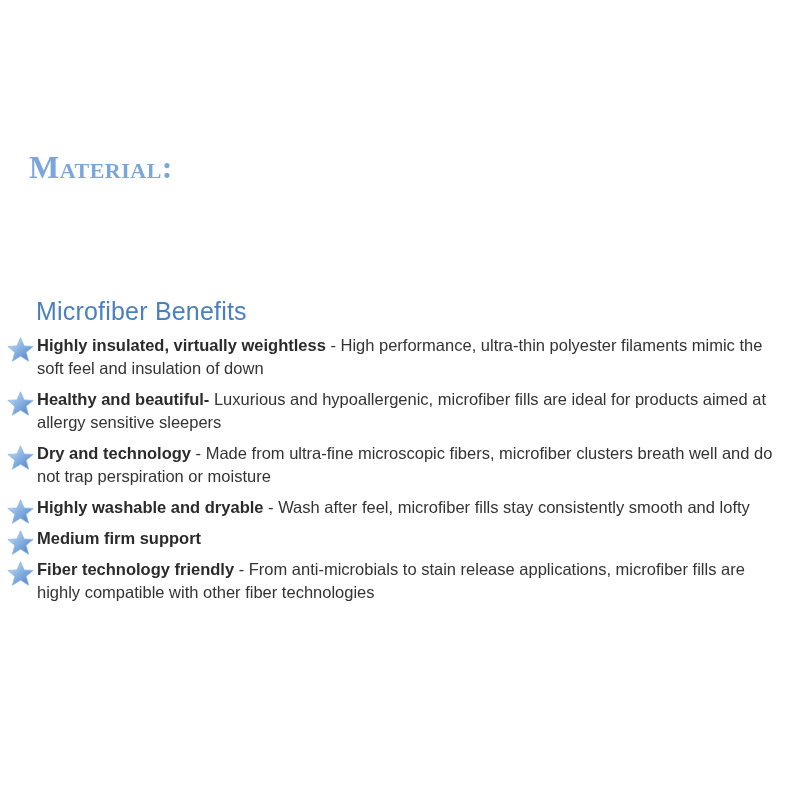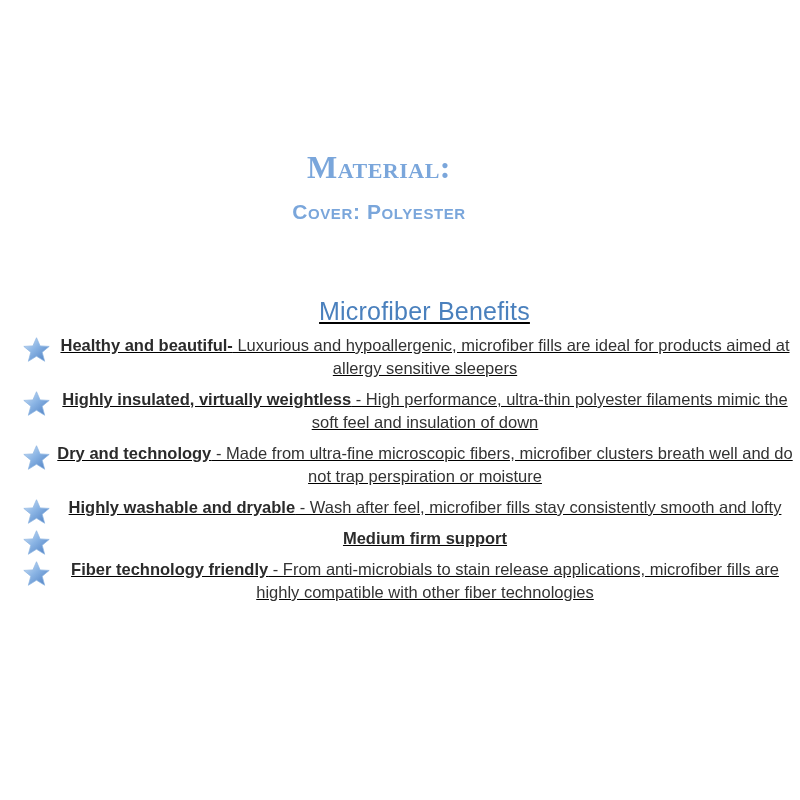--- a/index.html
+++ b/index.html
@@ -12,21 +12,20 @@
     height: 800px;
     overflow: hidden;
     font-family: "Liberation Sans", sans-serif;
     -webkit-font-smoothing: antialiased;
   }
   .page {
     position: relative;
     width: 800px;
     height: 644px;
     background: #ffffff;
-    text-align: center;
   }
 
   
   .material-block {
     position: absolute;
     left: 29px;
     top: 150px;
     width: 700px;
   }
   .material-title {
@@ -48,24 +47,23 @@
     letter-spacing: 0.6px;
     color: #7aa6db;
     line-height: 28px;
     margin: 0;
     white-space: nowrap;
   }
 
   
   .benefits-block {
     position: absolute;
-    left: 22px;
+    left: 6px;
     top: 296px;
     width: 775px;
-    text-decoration: underline;
   }
   .benefits-title {
     font-family: "Liberation Sans", sans-serif;
     font-size: 25px;
     font-weight: 400;
     color: #4a80bd;
     letter-spacing: 0.2px;
     line-height: 30px;
     margin: 0 0 8px 30px;
     white-space: nowrap;
@@ -104,58 +102,57 @@
     color: #333333;
   }
 </style>
 </head>
 <body>
 
 <div class="page">
 
   <section class="material-block">
     <h1 class="material-title">Material:</h1>
-    <p class="material-line">Cover: Polyester</p>
   </section>
 
   <section class="benefits-block">
     <h2 class="benefits-title">Microfiber Benefits</h2>
 
     <ul class="benefit-list">
 
       <li class="benefit-item">
         <span class="star-icon">
           <svg viewBox="0 0 32 32" width="29" height="29" aria-hidden="true">
             <defs>
+              <linearGradient id="stargrad0" x1="0" y1="0" x2="1" y2="1">
+                <stop offset="0%" stop-color="#cfe2f6"></stop>
+                <stop offset="45%" stop-color="#8ab4e4"></stop>
+                <stop offset="100%" stop-color="#4a7cc0"></stop>
+              </linearGradient>
+            </defs>
+            <polygon points="16,3 20,12 30,12.6 22.3,19 25,29 16,23.4 7,29 9.7,19 2,12.6 12,12" fill="url(#stargrad0)" stroke="#8fb6e2" stroke-width="0.8"></polygon>
+          </svg>
+        </span>
+        <span class="benefit-text"><span class="benefit-lead">Highly insulated, virtually weightless</span><span class="benefit-rest"> - High performance, ultra-thin polyester filaments mimic the soft feel and insulation of down</span></span>
+      </li>
+
+      <li class="benefit-item">
+        <span class="star-icon">
+          <svg viewBox="0 0 32 32" width="29" height="29" aria-hidden="true">
+            <defs>
               <linearGradient id="stargrad1" x1="0" y1="0" x2="1" y2="1">
                 <stop offset="0%" stop-color="#cfe2f6"></stop>
                 <stop offset="45%" stop-color="#8ab4e4"></stop>
                 <stop offset="100%" stop-color="#4a7cc0"></stop>
               </linearGradient>
             </defs>
             <polygon points="16,3 20,12 30,12.6 22.3,19 25,29 16,23.4 7,29 9.7,19 2,12.6 12,12" fill="url(#stargrad1)" stroke="#8fb6e2" stroke-width="0.8"></polygon>
           </svg>
         </span>
         <span class="benefit-text"><span class="benefit-lead">Healthy and beautiful-</span><span class="benefit-rest"> Luxurious and hypoallergenic, microfiber fills are ideal for products aimed at allergy sensitive sleepers</span></span>
-      </li>
-
-      <li class="benefit-item">
-        <span class="star-icon">
-          <svg viewBox="0 0 32 32" width="29" height="29" aria-hidden="true">
-            <defs>
-              <linearGradient id="stargrad0" x1="0" y1="0" x2="1" y2="1">
-                <stop offset="0%" stop-color="#cfe2f6"></stop>
-                <stop offset="45%" stop-color="#8ab4e4"></stop>
-                <stop offset="100%" stop-color="#4a7cc0"></stop>
-              </linearGradient>
-            </defs>
-            <polygon points="16,3 20,12 30,12.6 22.3,19 25,29 16,23.4 7,29 9.7,19 2,12.6 12,12" fill="url(#stargrad0)" stroke="#8fb6e2" stroke-width="0.8"></polygon>
-          </svg>
-        </span>
-        <span class="benefit-text"><span class="benefit-lead">Highly insulated, virtually weightless</span><span class="benefit-rest"> - High performance, ultra-thin polyester filaments mimic the soft feel and insulation of down</span></span>
       </li>
 
       <li class="benefit-item">
         <span class="star-icon">
           <svg viewBox="0 0 32 32" width="29" height="29" aria-hidden="true">
             <defs>
               <linearGradient id="stargrad2" x1="0" y1="0" x2="1" y2="1">
                 <stop offset="0%" stop-color="#cfe2f6"></stop>
                 <stop offset="45%" stop-color="#8ab4e4"></stop>
                 <stop offset="100%" stop-color="#4a7cc0"></stop>

